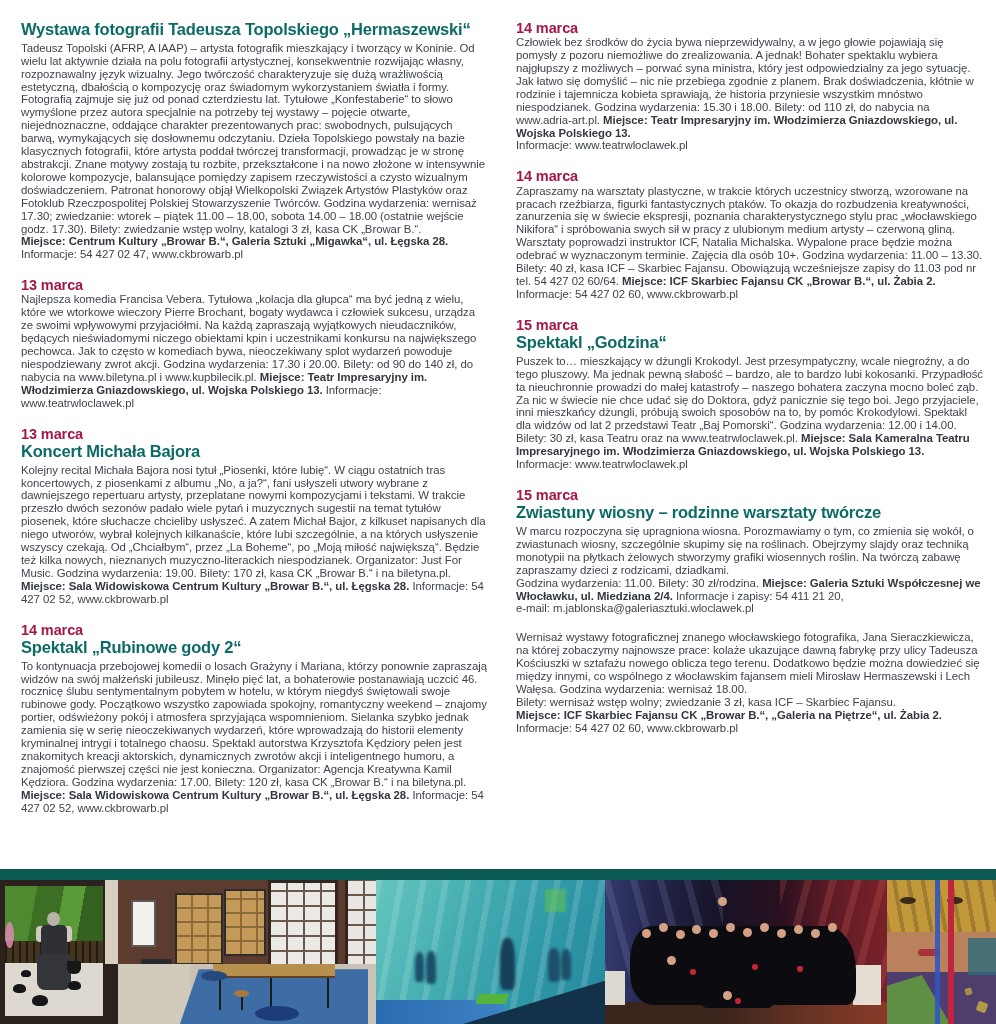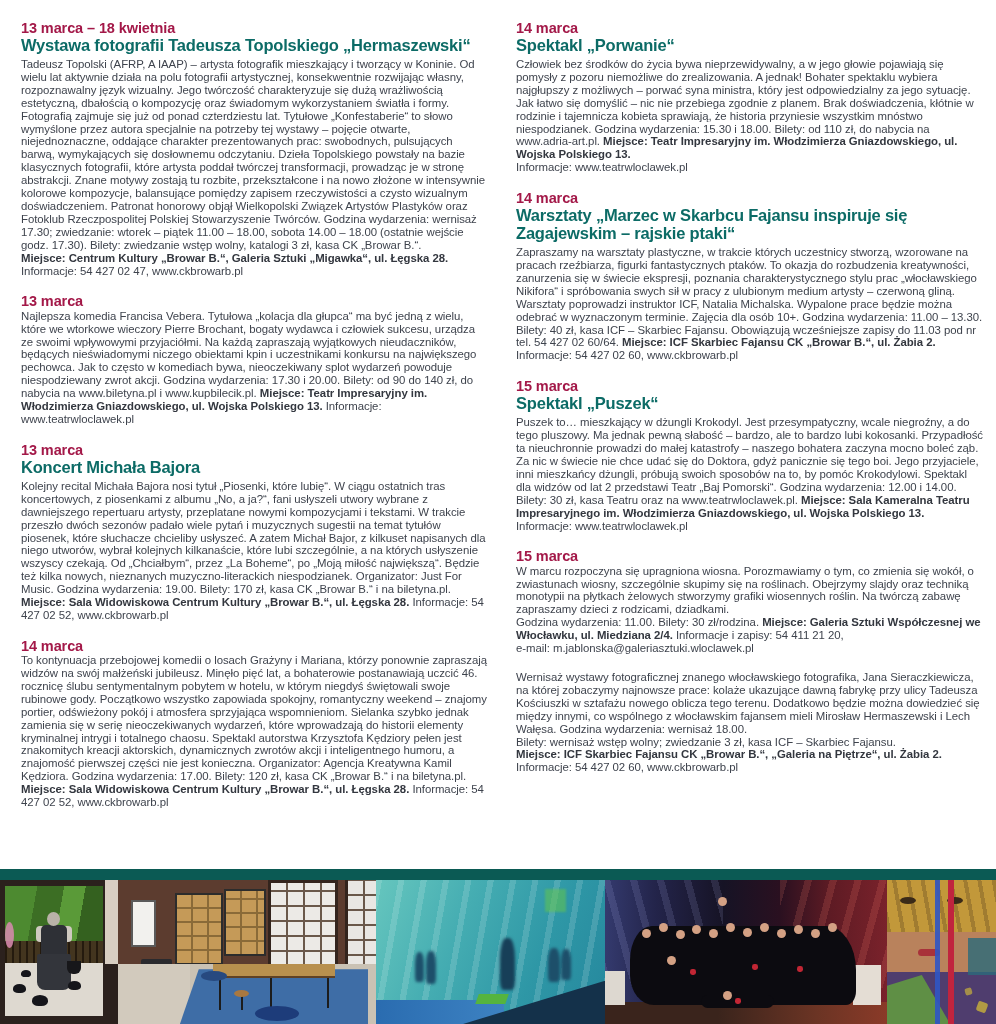--- a/index.html
+++ b/index.html
@@ -114,62 +114,61 @@
   .ph5 .motif{right:8%;bottom:8%;width:10px;height:10px;background:#c9b13a;border-radius:2px;transform:rotate(20deg);opacity:.8;}
   .ph5 .motif2{right:22%;bottom:20%;width:7px;height:7px;background:#c9b13a;border-radius:2px;transform:rotate(-15deg);opacity:.7;}
 </style>
 </head>
 <body>
 
 <div class="page">
   <div class="text-area">
     <div class="col" id="col-left">
   <div class="event">
-    <div class="event-date">13 marca – 18 kwietnia</div>
     <div class="event-title">Wystawa fotografii Tadeusza Topolskiego „Hermaszewski“</div>
     <div class="event-body"><span class="seg">Tadeusz Topolski (AFRP, A IAAP) – artysta fotografik mieszkający i tworzący w Koninie. Od wielu lat aktywnie działa na polu fotografii artystycznej, konsekwentnie rozwijając własny, rozpoznawalny język wizualny. Jego twórczość charakteryzuje się dużą wrażliwością estetyczną, dbałością o kompozycję oraz świadomym wykorzystaniem światła i formy. Fotografią zajmuje się już od ponad czterdziestu lat. Tytułowe „Konfestaberie“ to słowo wymyślone przez autora specjalnie na potrzeby tej wystawy – pojęcie otwarte, niejednoznaczne, oddające charakter prezentowanych prac: swobodnych, pulsujących barwą, wymykających się dosłownemu odczytaniu. Dzieła Topolskiego powstały na bazie klasycznych fotografii, które artysta poddał twórczej transformacji, prowadząc je w stronę abstrakcji. Znane motywy zostają tu rozbite, przekształcone i na nowo złożone w intensywnie kolorowe kompozycje, balansujące pomiędzy zapisem rzeczywistości a czysto wizualnym doświadczeniem. Patronat honorowy objął Wielkopolski Związek Artystów Plastyków oraz Fotoklub Rzeczpospolitej Polskiej Stowarzyszenie Twórców. Godzina wydarzenia: wernisaż 17.30; zwiedzanie: wtorek – piątek 11.00 – 18.00, sobota 14.00 – 18.00 (ostatnie wejście godz. 17.30). Bilety: zwiedzanie wstęp wolny, katalogi 3 zł, kasa CK „Browar B.“.</span><br><span class="seg bold">Miejsce: Centrum Kultury „Browar B.“,  Galeria Sztuki „Migawka“, ul. Łęgska 28.</span><br><span class="seg">Informacje: 54 427 02 47, www.ckbrowarb.pl</span></div>
   </div>
 
   <div class="event">
     <div class="event-date">13 marca</div>
     <div class="event-body"><span class="seg">Najlepsza komedia Francisa Vebera. Tytułowa „kolacja dla głupca“ ma być jedną z wielu, które we wtorkowe wieczory Pierre Brochant, bogaty wydawca i człowiek sukcesu, urządza ze swoimi wpływowymi przyjaciółmi. Na każdą zapraszają wyjątkowych nieudaczników, będących nieświadomymi niczego obiektami kpin i uczestnikami konkursu na największego pechowca. Jak to często w komediach bywa, nieoczekiwany splot wydarzeń powoduje niespodziewany zwrot akcji. Godzina wydarzenia: 17.30 i 20.00. Bilety: od 90 do 140 zł, do nabycia na www.biletyna.pl i www.kupbilecik.pl. </span><span class="seg bold">Miejsce: Teatr Impresaryjny im. Włodzimierza Gniazdowskiego, ul. Wojska Polskiego 13. </span><span class="seg">Informacje: www.teatrwloclawek.pl</span></div>
   </div>
 
   <div class="event">
     <div class="event-date">13 marca</div>
     <div class="event-title">Koncert Michała Bajora</div>
     <div class="event-body"><span class="seg">Kolejny recital Michała Bajora nosi tytuł „Piosenki, które lubię“. W ciągu ostatnich tras koncertowych, z piosenkami z albumu „No, a ja?“, fani usłyszeli utwory wybrane z dawniejszego repertuaru artysty, przeplatane nowymi kompozycjami i tekstami. W trakcie przeszło dwóch sezonów padało wiele pytań i muzycznych sugestii na temat tytułów piosenek, które słuchacze chcieliby usłyszeć. A zatem Michał Bajor, z kilkuset napisanych dla niego utworów, wybrał kolejnych kilkanaście, które lubi szczególnie, a na których usłyszenie wszyscy czekają. Od „Chciałbym“, przez „La Boheme“, po „Moją miłość największą“. Będzie też kilka nowych, nieznanych muzyczno-literackich niespodzianek. Organizator: Just For Music. Godzina wydarzenia: 19.00. Bilety: 170 zł, kasa CK „Browar B.“ i na biletyna.pl. </span><span class="seg bold">Miejsce: Sala Widowiskowa Centrum Kultury „Browar B.“, ul. Łęgska 28. </span><span class="seg">Informacje: 54 427 02 52, www.ckbrowarb.pl</span></div>
   </div>
 
   <div class="event">
     <div class="event-date">14 marca</div>
+    <div class="event-title">Spektakl „Rubinowe gody 2“</div>
     <div class="event-body"><span class="seg">To kontynuacja przebojowej komedii o losach Grażyny i Mariana, którzy ponownie zapraszają widzów na swój małżeński jubileusz. Minęło pięć lat, a bohaterowie postanawiają uczcić 46. rocznicę ślubu sentymentalnym pobytem w hotelu, w którym niegdyś świętowali swoje rubinowe gody. Początkowo wszystko zapowiada spokojny, romantyczny weekend – znajomy portier, odświeżony pokój i atmosfera sprzyjająca wspomnieniom. Sielanka szybko jednak zamienia się w serię nieoczekiwanych wydarzeń, które wprowadzają do historii elementy kryminalnej intrygi i totalnego chaosu. Spektakl autorstwa Krzysztofa Kędziory pełen jest znakomitych kreacji aktorskich, dynamicznych zwrotów akcji i inteligentnego humoru, a znajomość pierwszej części nie jest konieczna. Organizator: Agencja Kreatywna Kamil Kędziora. Godzina wydarzenia: 17.00. Bilety: 120 zł, kasa CK „Browar B.“ i na biletyna.pl. </span><span class="seg bold">Miejsce: Sala Widowiskowa Centrum Kultury „Browar B.“, ul. Łęgska 28. </span><span class="seg">Informacje: 54 427 02 52, www.ckbrowarb.pl</span></div>
   </div>
 </div>
     <div class="col" id="col-right">
   <div class="event">
     <div class="event-date">14 marca</div>
-    <div class="event-title">Spektakl „Porwanie“</div>
     <div class="event-body"><span class="seg">Człowiek bez środków do życia bywa nieprzewidywalny, a w jego głowie pojawiają się pomysły z pozoru niemożliwe do zrealizowania. A jednak! Bohater spektaklu wybiera najgłupszy z możliwych – porwać syna ministra, który jest odpowiedzialny za jego sytuację. Jak łatwo się domyślić – nic nie przebiega zgodnie z planem. Brak doświadczenia, kłótnie w rodzinie i tajemnicza kobieta sprawiają, że historia przyniesie wszystkim mnóstwo niespodzianek. Godzina wydarzenia: 15.30 i 18.00. Bilety: od 110 zł, do nabycia na www.adria-art.pl. </span><span class="seg bold">Miejsce: Teatr Impresaryjny im. Włodzimierza Gniazdowskiego, ul. Wojska Polskiego 13.</span><br><span class="seg">Informacje: www.teatrwloclawek.pl</span></div>
   </div>
 
   <div class="event">
     <div class="event-date">14 marca</div>
-    <div class="event-title">Warsztaty „Marzec w Skarbcu Fajansu inspiruje się Zagajewskim – rajskie ptaki“</div>
     <div class="event-body"><span class="seg">Zapraszamy na warsztaty plastyczne, w trakcie których uczestnicy stworzą, wzorowane na pracach rzeźbiarza, figurki fantastycznych ptaków. To okazja do rozbudzenia kreatywności, zanurzenia się w świecie ekspresji, poznania charakterystycznego stylu prac „włocławskiego Nikifora“ i spróbowania swych sił w pracy z ulubionym medium artysty – czerwoną gliną. Warsztaty poprowadzi instruktor ICF, Natalia Michalska. Wypalone prace będzie można odebrać w wyznaczonym terminie. Zajęcia dla osób 10+. Godzina wydarzenia: 11.00 – 13.30. Bilety: 40 zł, kasa ICF – Skarbiec Fajansu. Obowiązują wcześniejsze zapisy do 11.03 pod nr tel. 54 427 02 60/64. </span><span class="seg bold">Miejsce: ICF Skarbiec Fajansu CK „Browar B.“, ul. Żabia 2.</span><br><span class="seg">Informacje: 54 427 02 60, www.ckbrowarb.pl</span></div>
   </div>
 
   <div class="event">
     <div class="event-date">15 marca</div>
-    <div class="event-title">Spektakl „Puszek“</div>
+    <div class="event-title">Spektakl „Godzina“</div>
     <div class="event-body"><span class="seg">Puszek to… mieszkający w dżungli Krokodyl. Jest przesympatyczny, wcale niegroźny, a do tego pluszowy. Ma jednak pewną słabość – bardzo, ale to bardzo lubi kokosanki. Przypadłość ta nieuchronnie prowadzi do małej katastrofy – naszego bohatera zaczyna mocno boleć ząb. Za nic w świecie nie chce udać się do Doktora, gdyż panicznie się tego boi. Jego przyjaciele, inni mieszkańcy dżungli, próbują swoich sposobów na to, by pomóc Krokodylowi. Spektakl dla widzów od lat 2 przedstawi Teatr „Baj Pomorski“. Godzina wydarzenia: 12.00 i 14.00. Bilety: 30 zł, kasa Teatru oraz na www.teatrwloclawek.pl. </span><span class="seg bold">Miejsce: Sala Kameralna Teatru Impresaryjnego im. Włodzimierza Gniazdowskiego, ul. Wojska Polskiego 13.</span><br><span class="seg">Informacje: www.teatrwloclawek.pl</span></div>
   </div>
 
   <div class="event">
     <div class="event-date">15 marca</div>
+    <div class="event-title">Zwiastuny wiosny – rodzinne warsztaty twórcze</div>
     <div class="event-body"><span class="seg">W marcu rozpoczyna się upragniona wiosna. Porozmawiamy o tym, co zmienia się wokół, o zwiastunach wiosny, szczególnie skupimy się na roślinach. Obejrzymy slajdy oraz techniką monotypii na płytkach żelowych stworzymy grafiki wiosennych roślin. Na twórczą zabawę zapraszamy dzieci z rodzicami, dziadkami.</span><br><span class="seg">Godzina wydarzenia: 11.00. Bilety: 30 zł/rodzina. </span><span class="seg bold">Miejsce: Galeria Sztuki Współczesnej we Włocławku, ul. Miedziana 2/4. </span><span class="seg">Informacje i zapisy: 54 411 21 20,</span><br><span class="seg">e-mail: m.jablonska@galeriasztuki.wloclawek.pl</span></div>
   </div>
 
   <div class="event">
     <div class="event-body"><span class="seg">Wernisaż wystawy fotograficznej znanego włocławskiego fotografika, Jana Sieraczkiewicza, na której zobaczymy najnowsze prace: kolaże ukazujące dawną fabrykę przy ulicy Tadeusza Kościuszki w sztafażu nowego oblicza tego terenu. Dodatkowo będzie można dowiedzieć się między innymi, co wspólnego z włocławskim fajansem mieli Mirosław Hermaszewski i Lech Wałęsa. Godzina wydarzenia: wernisaż 18.00.</span><br><span class="seg">Bilety: wernisaż wstęp wolny; zwiedzanie 3 zł, kasa ICF – Skarbiec Fajansu.</span><br><span class="seg bold">Miejsce: ICF Skarbiec Fajansu CK „Browar B.“, „Galeria na Piętrze“, ul. Żabia 2.</span><br><span class="seg">Informacje: 54 427 02 60, www.ckbrowarb.pl</span></div>
   </div>
 </div>
   </div>
 
   <div class="strip-bar" style="background: rgb(11, 90, 84);"></div>

